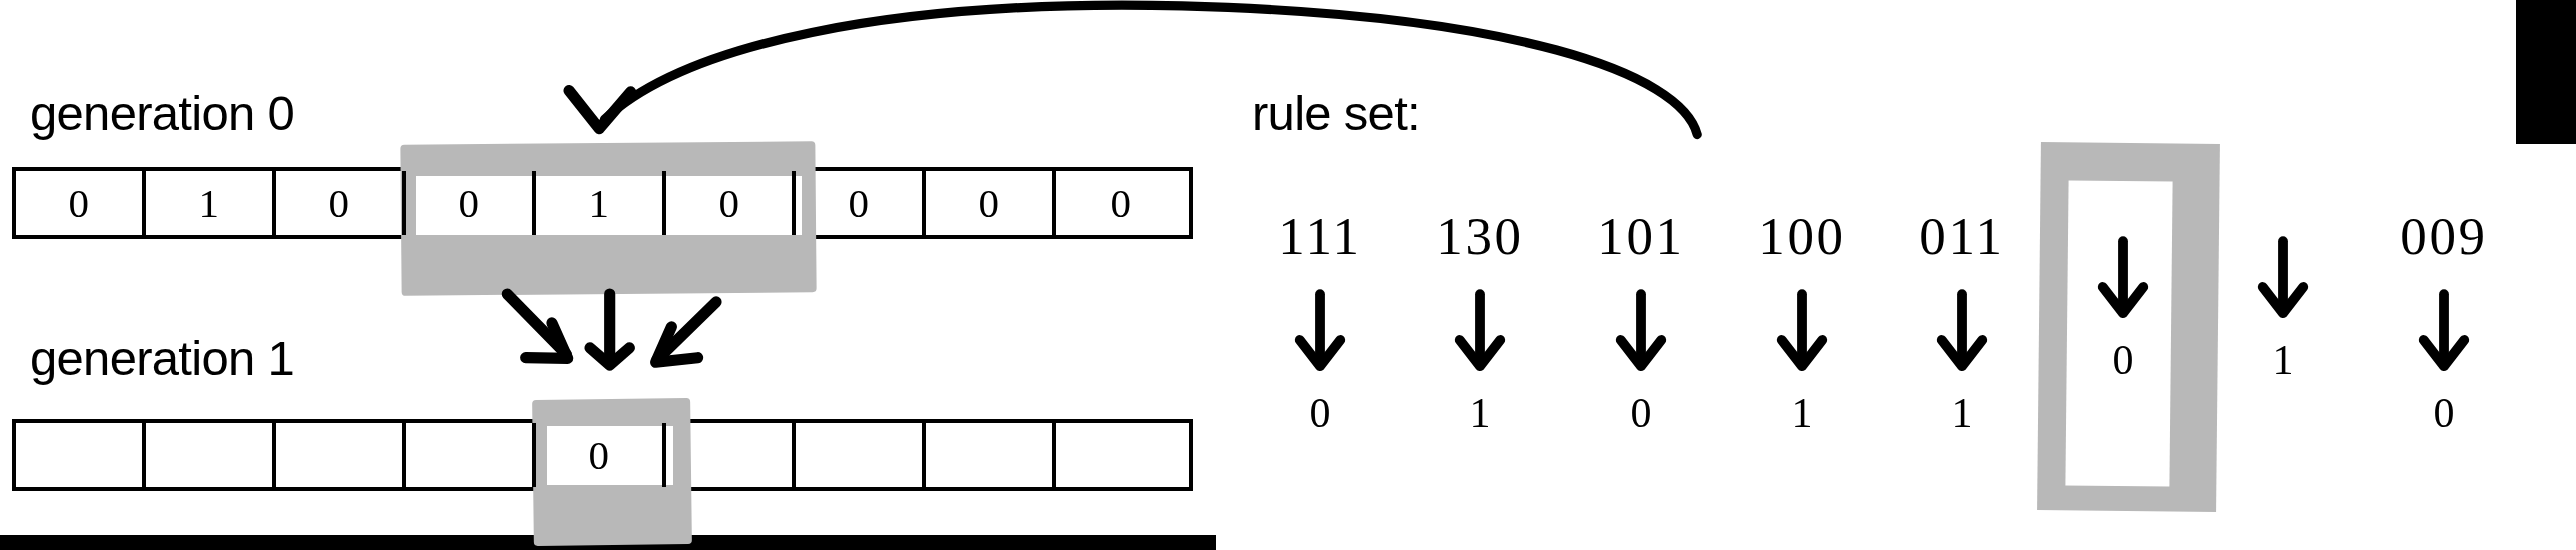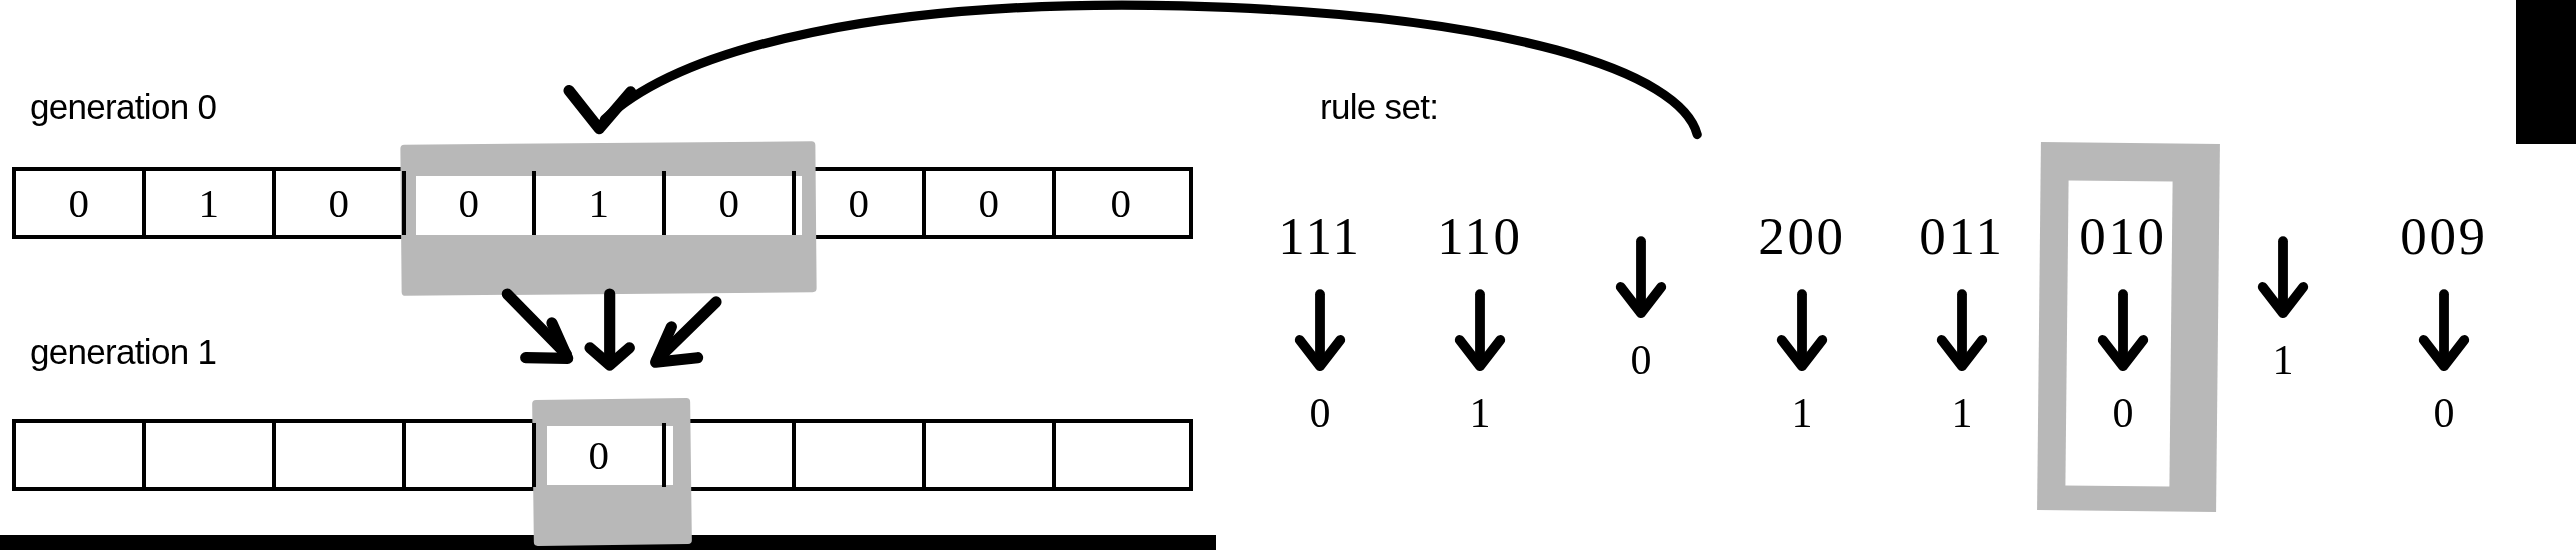--- a/index.html
+++ b/index.html
@@ -34,36 +34,36 @@
     top: 535px;
     width: 1216px;
     height: 15.8px;
     background: #000000;
   }
 
   
   .gen-label {
     position: absolute;
     font-family: "Liberation Sans", sans-serif;
-    font-size: 35px;
+    font-size: 49px;
     font-weight: 400;
     color: #000000;
     letter-spacing: -0.7px;
     white-space: nowrap;
     line-height: 1;
     text-align: center;
   }
   #gen0-label { left: 30px; top: 89px; }
   #gen1-label { left: 30px; top: 334px; }
   #ruleset-label {
     position: absolute;
-    left: 1320px;
+    left: 1252px;
     top: 89px;
     font-family: "Liberation Sans", sans-serif;
-    font-size: 35px;
+    font-size: 49px;
     color: #000000;
     letter-spacing: -0.7px;
     white-space: nowrap;
     line-height: 1;
   }
 
   
   .tape {
     position: absolute;
     display: flex;
@@ -222,52 +222,52 @@
   <div id="rule-columns">
       <div class="rule-col" style="left: 1251px; top: 210px;">
         <div class="rule-pattern">111</div>
         <div class="rule-arrow"><svg width="138" height="85" viewBox="0 0 210 130">
             <path d="M 105 8 L 105 112" fill="none" stroke="#000" stroke-width="15" stroke-linecap="round"></path>
             <path d="M 74 78 L 105 118 L 136 78" fill="none" stroke="#000" stroke-width="15" stroke-linecap="round" stroke-linejoin="round"></path>
           </svg></div>
         <div class="rule-out">0</div>
       </div>
       <div class="rule-col" style="left: 1411px; top: 210px;">
-        <div class="rule-pattern">110</div>
+        <div class="rule-pattern">130</div>
         <div class="rule-arrow"><svg width="138" height="85" viewBox="0 0 210 130">
             <path d="M 105 8 L 105 112" fill="none" stroke="#000" stroke-width="15" stroke-linecap="round"></path>
             <path d="M 74 78 L 105 118 L 136 78" fill="none" stroke="#000" stroke-width="15" stroke-linecap="round" stroke-linejoin="round"></path>
           </svg></div>
         <div class="rule-out">1</div>
       </div>
       <div class="rule-col" style="left: 1572px; top: 210px;">
+        <div class="rule-pattern">101</div>
         <div class="rule-arrow"><svg width="138" height="85" viewBox="0 0 210 130">
             <path d="M 105 8 L 105 112" fill="none" stroke="#000" stroke-width="15" stroke-linecap="round"></path>
             <path d="M 74 78 L 105 118 L 136 78" fill="none" stroke="#000" stroke-width="15" stroke-linecap="round" stroke-linejoin="round"></path>
           </svg></div>
         <div class="rule-out">0</div>
       </div>
       <div class="rule-col" style="left: 1733px; top: 210px;">
-        <div class="rule-pattern">200</div>
+        <div class="rule-pattern">100</div>
         <div class="rule-arrow"><svg width="138" height="85" viewBox="0 0 210 130">
             <path d="M 105 8 L 105 112" fill="none" stroke="#000" stroke-width="15" stroke-linecap="round"></path>
             <path d="M 74 78 L 105 118 L 136 78" fill="none" stroke="#000" stroke-width="15" stroke-linecap="round" stroke-linejoin="round"></path>
           </svg></div>
         <div class="rule-out">1</div>
       </div>
       <div class="rule-col" style="left: 1893px; top: 210px;">
         <div class="rule-pattern">011</div>
         <div class="rule-arrow"><svg width="138" height="85" viewBox="0 0 210 130">
             <path d="M 105 8 L 105 112" fill="none" stroke="#000" stroke-width="15" stroke-linecap="round"></path>
             <path d="M 74 78 L 105 118 L 136 78" fill="none" stroke="#000" stroke-width="15" stroke-linecap="round" stroke-linejoin="round"></path>
           </svg></div>
         <div class="rule-out">1</div>
       </div>
       <div class="rule-col" style="left: 2054px; top: 210px;">
-        <div class="rule-pattern">010</div>
         <div class="rule-arrow"><svg width="138" height="85" viewBox="0 0 210 130">
             <path d="M 105 8 L 105 112" fill="none" stroke="#000" stroke-width="15" stroke-linecap="round"></path>
             <path d="M 74 78 L 105 118 L 136 78" fill="none" stroke="#000" stroke-width="15" stroke-linecap="round" stroke-linejoin="round"></path>
           </svg></div>
         <div class="rule-out">0</div>
       </div>
       <div class="rule-col" style="left: 2214px; top: 210px;">
         <div class="rule-arrow"><svg width="138" height="85" viewBox="0 0 210 130">
             <path d="M 105 8 L 105 112" fill="none" stroke="#000" stroke-width="15" stroke-linecap="round"></path>
             <path d="M 74 78 L 105 118 L 136 78" fill="none" stroke="#000" stroke-width="15" stroke-linecap="round" stroke-linejoin="round"></path>

